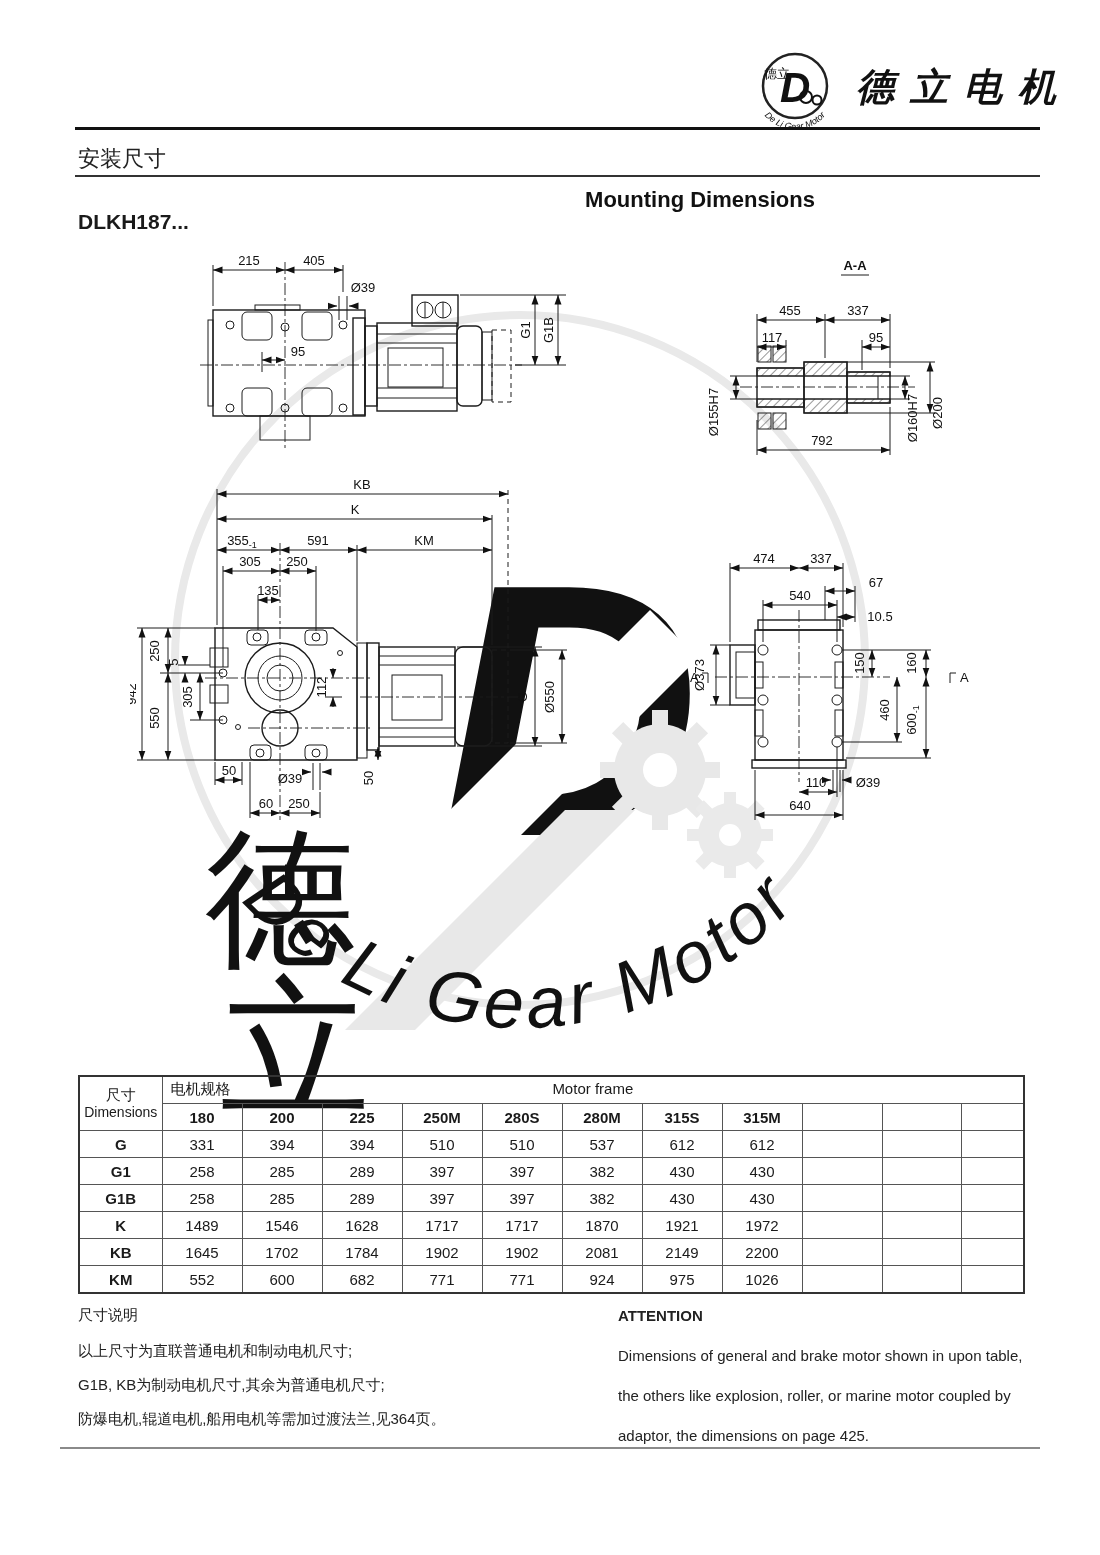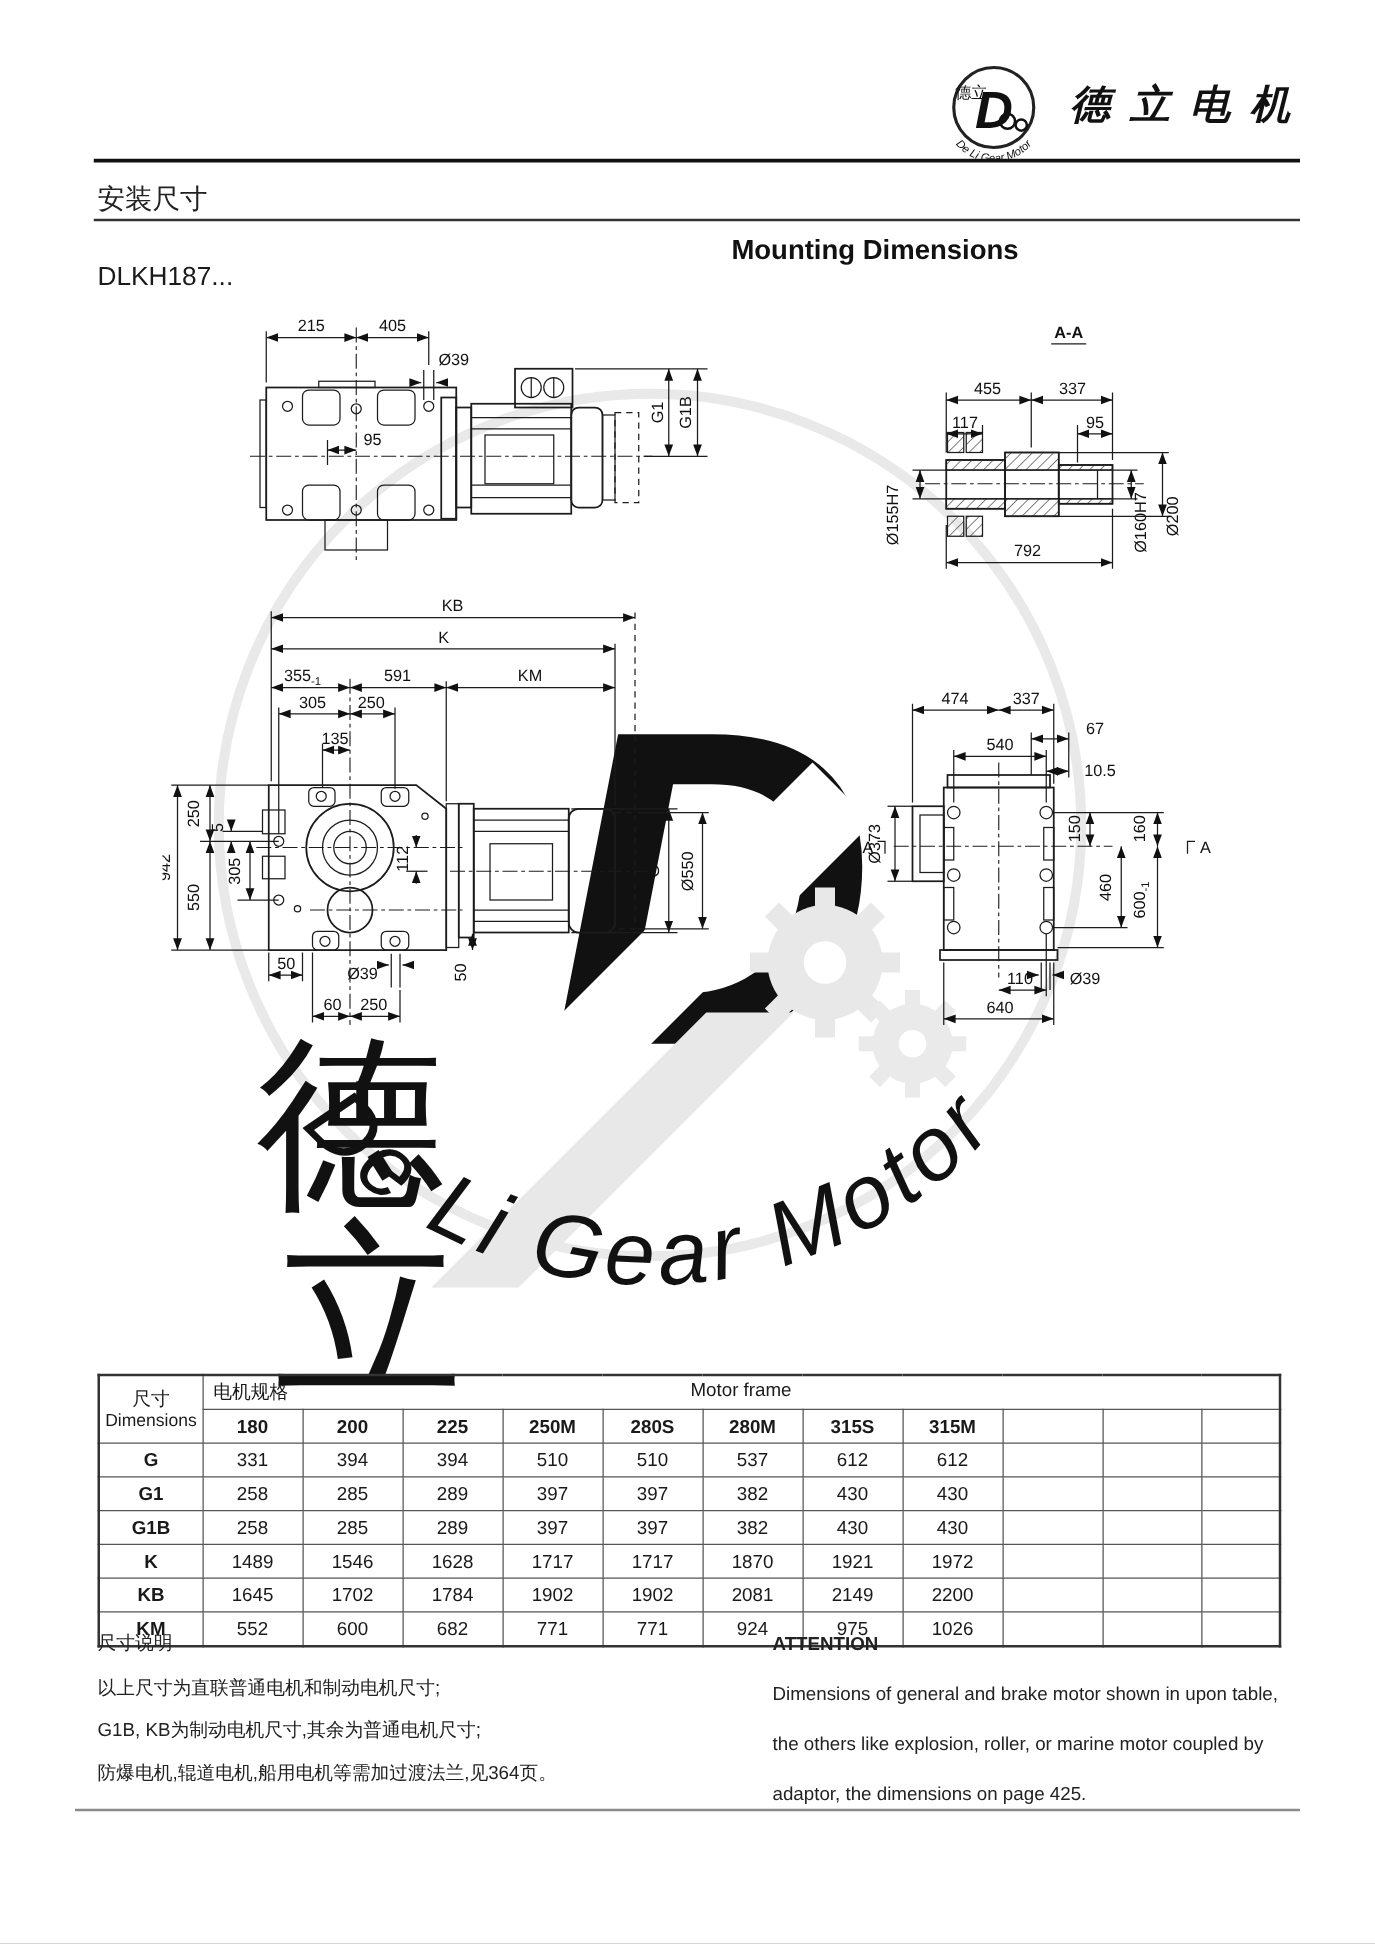--- a/index.html
+++ b/index.html
@@ -5,26 +5,26 @@
   html,body { margin:0; padding:0; background:#9a9a9a; }
   .page {
     position:relative; width:1100px; height:1555px; background:#ffffff;
     font-family:"Liberation Sans", sans-serif; color:#1a1a1a; overflow:hidden;
     margin:0 auto;
   }
   .abs { position:absolute; }
 
   
   .brand-cn { font-family:"DejaVu Serif", serif; font-weight:bold; font-style:italic;
-    font-size:32px; letter-spacing:16px; color:#111; }
+    font-size:38px; letter-spacing:16px; color:#111; }
   .rule-thick { background:#111; height:3px; }
   .rule-thin  { background:#333; height:2px; }
   .sec-title-cn { font-size:22px; color:#222; }
   .sec-title-en { font-size:22px; font-weight:bold; color:#111; text-align:center;margin-top:47px; }
-  .model { font-size:21px; font-weight:normal; }
+  .model { font-size:21px; font-weight:bold; }
 
   
   svg text { font-family:"Liberation Sans", sans-serif; fill:#111; }
   .d  { font-size:13px; }
   .ds { font-size:9px;  }
   .ol { fill:none; stroke:#1c1c1c; stroke-width:1.4; }
   .tl { fill:none; stroke:#1c1c1c; stroke-width:1; }
   .dim{ fill:none; stroke:#1c1c1c; stroke-width:1; }
   .cl { fill:none; stroke:#1c1c1c; stroke-width:0.9; stroke-dasharray:12 3 3 3; }
   .dsh{ stroke-dasharray:5 4; }
@@ -422,21 +422,21 @@
       <line class="dim" x1="143" y1="250" x2="151" y2="250" marker-end="url(#arr)"></line>
       <line class="dim" x1="170" y1="250" x2="162" y2="250" marker-end="url(#arr)"></line>
       <text class="d" x="188" y="257" text-anchor="middle">Ø39</text>
       <line class="tl" x1="75" y1="240" x2="75" y2="290"></line>
       <line class="tl" x1="163" y1="240" x2="163" y2="290"></line>
       <line class="dim" x1="75" y1="285" x2="163" y2="285" marker-start="url(#arr)" marker-end="url(#arr)"></line>
       <text class="d" x="120" y="280" text-anchor="middle">640</text>
     </g>
   </svg>
 
-  <table class="dims abs" style="left:78px; top:1075px;margin-top:24px;">
+  <table class="dims abs" style="left:78px; top:1075px;">
     <colgroup>
       <col style="width:83px">
         <col style="width:80px">
         <col style="width:80px">
         <col style="width:80px">
       <col style="width:80px">
         <col style="width:80px">
         <col style="width:80px">
         <col style="width:80px">
       <col style="width:80px">

